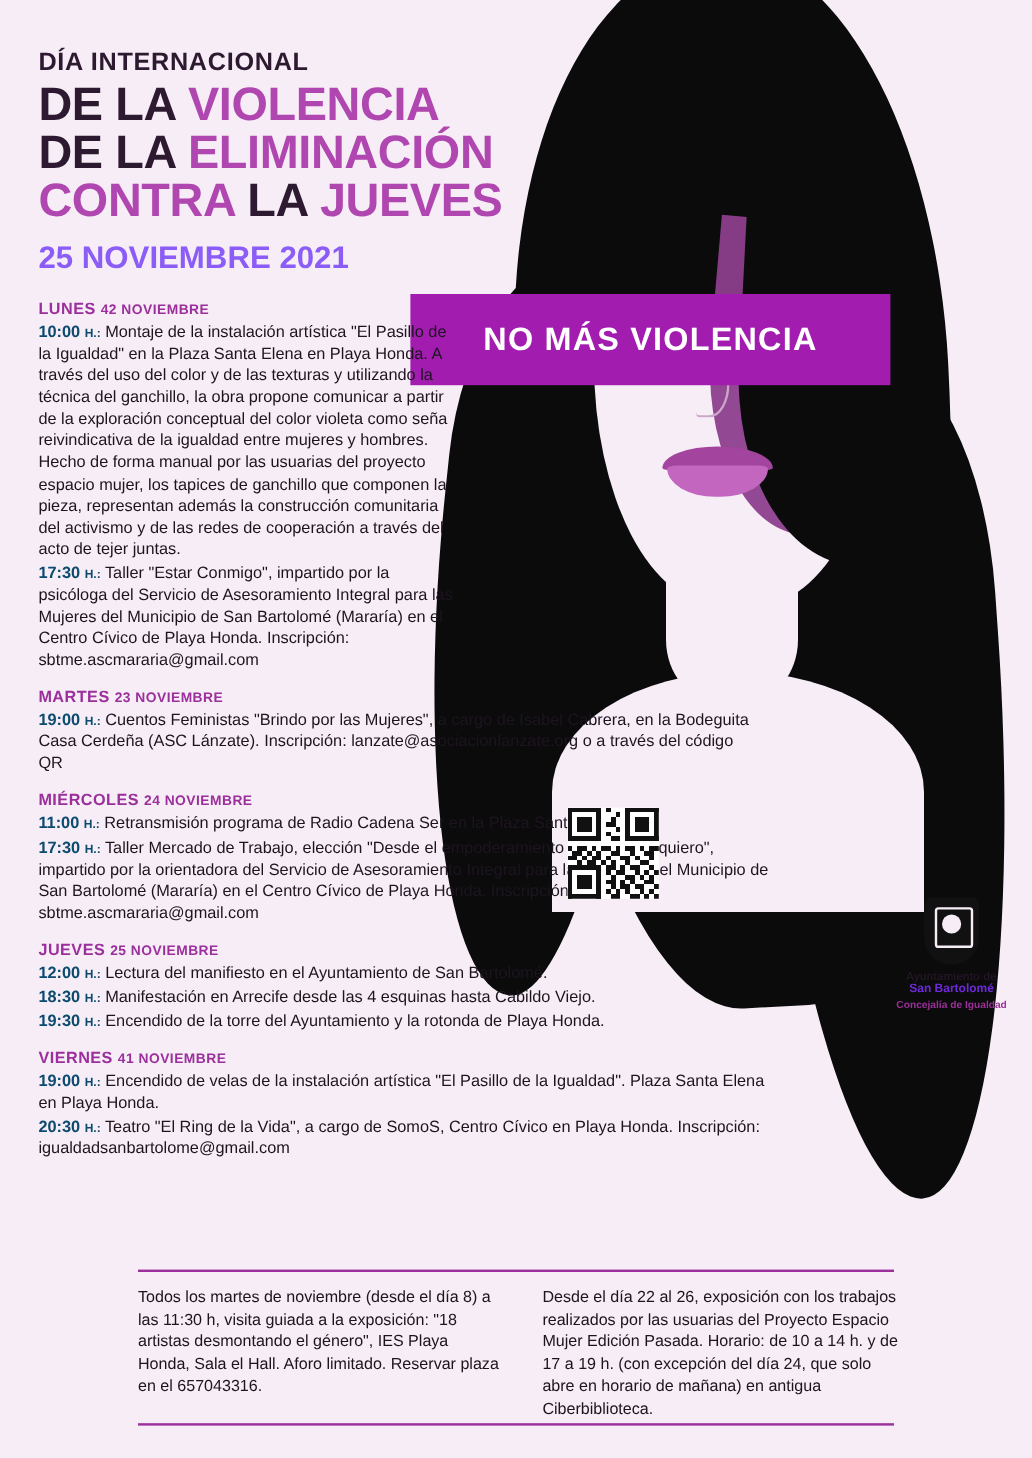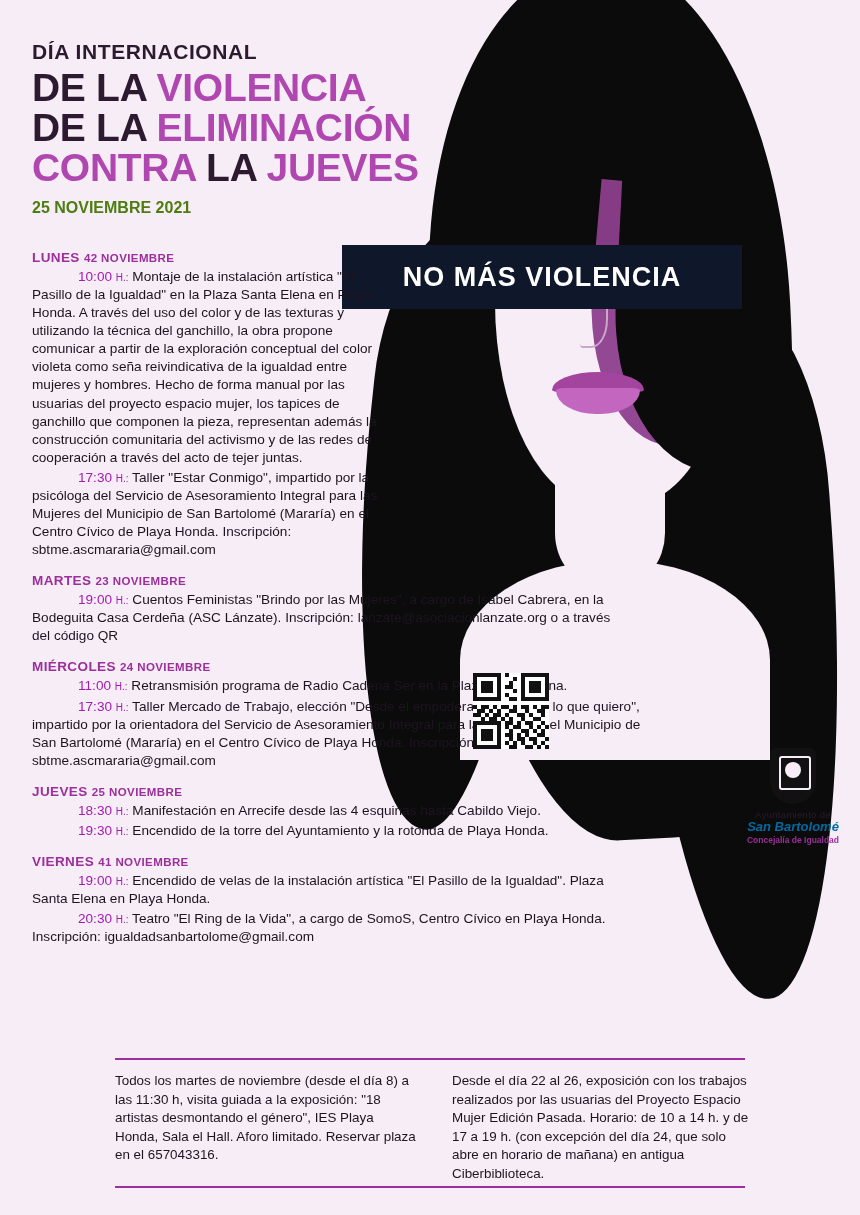--- a/index.html
+++ b/index.html
@@ -111,22 +111,22 @@
     border-radius:50% 50% 10% 10% / 90% 90% 10% 10%;
   }
   .lip-bottom{
     position:absolute;left:4px;top:16px;width:84px;height:26px;
     background:#c266c0;
     border-radius:10% 10% 50% 50% / 10% 10% 95% 95%;
   }
   .banner{
     position:absolute;
     left:2px;top:245px;
-    width:400px;height:64px;
-    background:#0f172a;
+    width:400px;height:76px;
+    background:#a21caf;
     display:flex;align-items:center;justify-content:center;
   }
   .banner span{
     color:#ffffff;font-weight:bold;font-size:27px;letter-spacing:1px;
     font-family:"Liberation Sans", sans-serif;
   }
 
   
   .headline{
     position:absolute;left:32px;top:40px;width:480px;
@@ -134,37 +134,37 @@
   .h-kicker{
     font-size:21px;font-weight:bold;letter-spacing:.6px;color:#2d1930;
     margin-bottom:4px;
   }
   .h-line{
     font-size:39px;font-weight:bold;line-height:1.02;color:#2d1930;
     letter-spacing:-.3px;white-space:nowrap;
   }
   .h-line .pk{color:#b047b0;}
   .h-date{
-    margin-top:12px;font-size:16px;font-weight:bold;color:#4d7c0f;
+    margin-top:12px;font-size:26px;font-weight:bold;color:#8b5cf6;
   }
 
   
   .agenda{
     position:absolute;left:32px;top:250px;width:620px;
   }
   .day{margin-bottom:14px;}
   .day-head{
     color:#9b2f9b;font-weight:bold;font-size:13.5px;
     letter-spacing:.4px;margin-bottom:3px;
   }
   .day-head .small{font-size:11.5px;}
   .entry{
     font-size:13.6px;line-height:1.33;color:#1d1420;margin-bottom:2px;
   }
-  .entry .t{color:#a21caf;font-weight:normal;margin-left:46px;}
+  .entry .t{color:#0c4a6e;font-weight:bold;}
   .entry .t .h{font-size:10px;}
 
   
   .d-lunes .entry{width:350px;}
   .d-martes .entry{width:600px;}
   .d-miercoles .entry{width:610px;}
   .d-jueves .entry{width:600px;}
   .d-viernes .entry{width:610px;}
 
   
@@ -185,21 +185,21 @@
   }
   .shield:before{
     content:"";position:absolute;left:9px;top:8px;width:28px;height:30px;
     border:2px solid #f6edf6;border-radius:3px;
   }
   .shield:after{
     content:"";position:absolute;left:15px;top:14px;width:16px;height:16px;
     background:#f6edf6;border-radius:50% 50% 50% 50%;
   }
   .logo .l1{font-size:9.5px;color:#2d1930;margin-top:5px;letter-spacing:.3px;}
-  .logo .l2{font-size:13px;font-weight:bold;color:#0369a1;line-height:1.05;font-style:italic;}
+  .logo .l2{font-size:10px;font-weight:bold;color:#6d28d9;line-height:1.05;}
   .logo .l3{font-size:8.5px;color:#9b2f9b;font-weight:bold;margin-top:1px;}
 
   
   .rule{
     position:absolute;left:115px;width:630px;height:2px;background:#9b2f9b;
   }
   .rule.top{top:1058px;}
   .rule.bottom{top:1186px;}
   .footer{
     position:absolute;left:115px;top:1072px;width:640px;
@@ -256,20 +256,21 @@
     </div>
 
     <div class="day d-miercoles">
       <div class="day-head"><span>MIÉRCOLES </span><span class="small">24 NOVIEMBRE</span></div>
       <div class="entry"><span class="t"><span>11:00 </span><span class="h">H.:</span></span><span> Retransmisión programa de Radio Cadena Ser en la Plaza Santa Elena.</span></div>
       <div class="entry"><span class="t"><span>17:30 </span><span class="h">H.:</span></span><span> Taller Mercado de Trabajo, elección "Desde el empoderamiento hago lo que quiero", impartido por la orientadora del Servicio de Asesoramiento Integral para las Mujeres del Municipio de San Bartolomé (Mararía) en el Centro Cívico de Playa Honda. Inscripción: sbtme.ascmararia@gmail.com</span></div>
     </div>
 
     <div class="day d-jueves">
       <div class="day-head"><span>JUEVES </span><span class="small">25 NOVIEMBRE</span></div>
+      <div class="entry"><span class="t"><span>12:00 </span><span class="h">H.:</span></span><span> Lectura del manifiesto en el Ayuntamiento de San Bartolomé.</span></div>
       <div class="entry"><span class="t"><span>18:30 </span><span class="h">H.:</span></span><span> Manifestación en Arrecife desde las 4 esquinas hasta Cabildo Viejo.</span></div>
       <div class="entry"><span class="t"><span>19:30 </span><span class="h">H.:</span></span><span> Encendido de la torre del Ayuntamiento y la rotonda de Playa Honda.</span></div>
     </div>
 
     <div class="day d-viernes">
       <div class="day-head"><span>VIERNES </span><span class="small">41 NOVIEMBRE</span></div>
       <div class="entry"><span class="t"><span>19:00 </span><span class="h">H.:</span></span><span> Encendido de velas de la instalación artística "El Pasillo de la Igualdad". Plaza Santa Elena en Playa Honda.</span></div>
       <div class="entry"><span class="t"><span>20:30 </span><span class="h">H.:</span></span><span> Teatro "El Ring de la Vida", a cargo de SomoS, Centro Cívico en Playa Honda. Inscripción: igualdadsanbartolome@gmail.com</span></div>
     </div>
 

